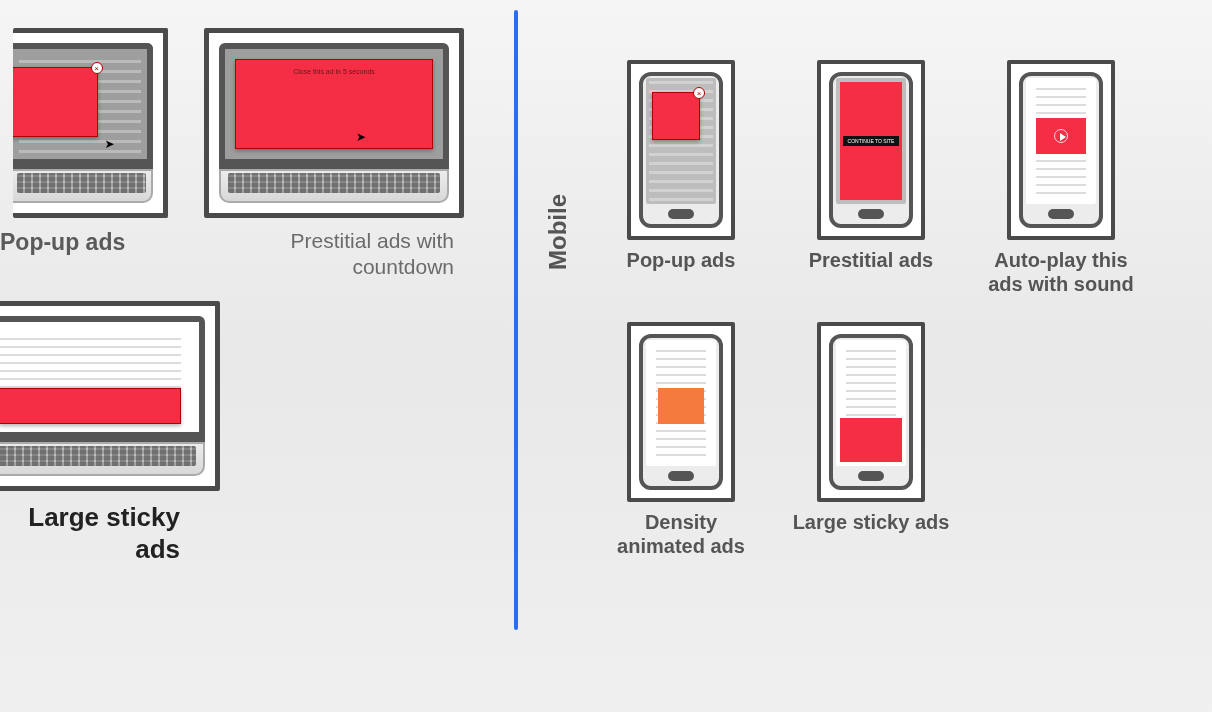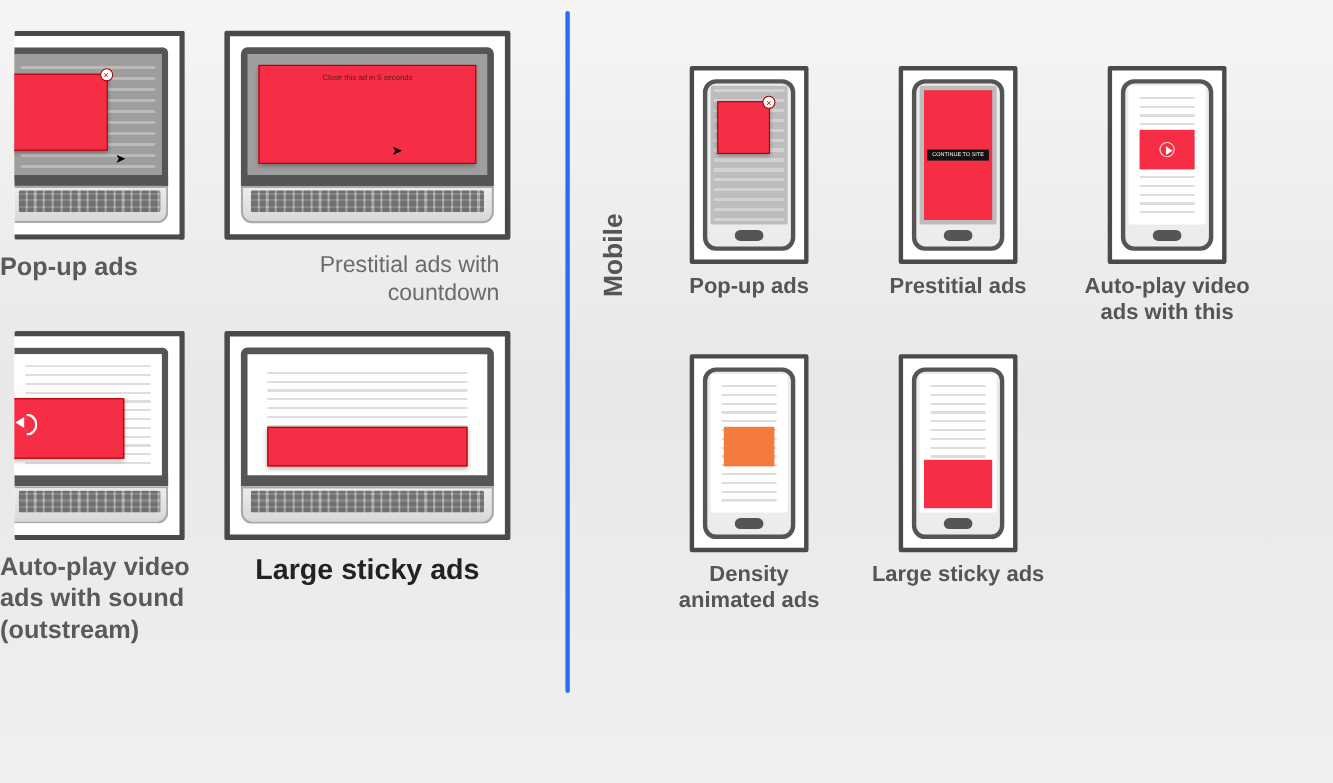--- a/index.html
+++ b/index.html
@@ -321,36 +321,20 @@
               </div>
             </div>
             <div class="laptop-base">
               <div class="keyboard"></div>
             </div>
           </div>
         </div>
         <div class="caption light">Prestitial ads with countdown</div>
       </div>
 
-      <div class="laptop-cell">
-        <div class="laptop-frame cut-left">
-          <div class="laptop-body cut">
-            <div class="laptop-screen" style="background:#fff;">
-              <div class="ph-textlines" style="position:absolute; inset:4px;"></div>
-              <div class="popup-ad" style="left:-10px; top:40px; width:110px; height:55px;">
-                <div class="sound-icon"></div>
-              </div>
-            </div>
-            <div class="laptop-base cut">
-              <div class="keyboard"></div>
-            </div>
-          </div>
-        </div>
-        <div class="caption" style="align-self:flex-start; text-align:left;">Auto-play video ads with sound (outstream)</div>
-      </div>
 
       <div class="laptop-cell">
         <div class="laptop-frame">
           <div class="laptop-body">
             <div class="laptop-screen" style="background:#fff;">
               <div class="ph-textlines" style="position:absolute; inset:6px 12px;"></div>
               <div class="popup-ad" style="left:18px; right:18px; bottom:8px; height:36px;"></div>
             </div>
             <div class="laptop-base">
               <div class="keyboard"></div>
@@ -404,21 +388,21 @@
           <div class="phone-body">
             <div class="phone-screen" style="background:#fff;">
               <div class="ph-textlines" style="position:absolute; inset:4px;"></div>
               <div class="autoplayer">
                 <div class="play-circle"></div>
               </div>
             </div>
             <div class="phone-home"></div>
           </div>
         </div>
-        <div class="mcaption">Auto-play video ads with this</div>
+        <div class="mcaption">Auto-play this ads with sound</div>
       </div>
 
 
       <div class="phone-cell">
         <div class="phone-frame-outer">
           <div class="phone-body">
             <div class="phone-screen" style="background:#fff;">
               <div class="ph-textlines" style="position:absolute; inset:4px;"></div>
               <div class="flash-orange"></div>
             </div>

